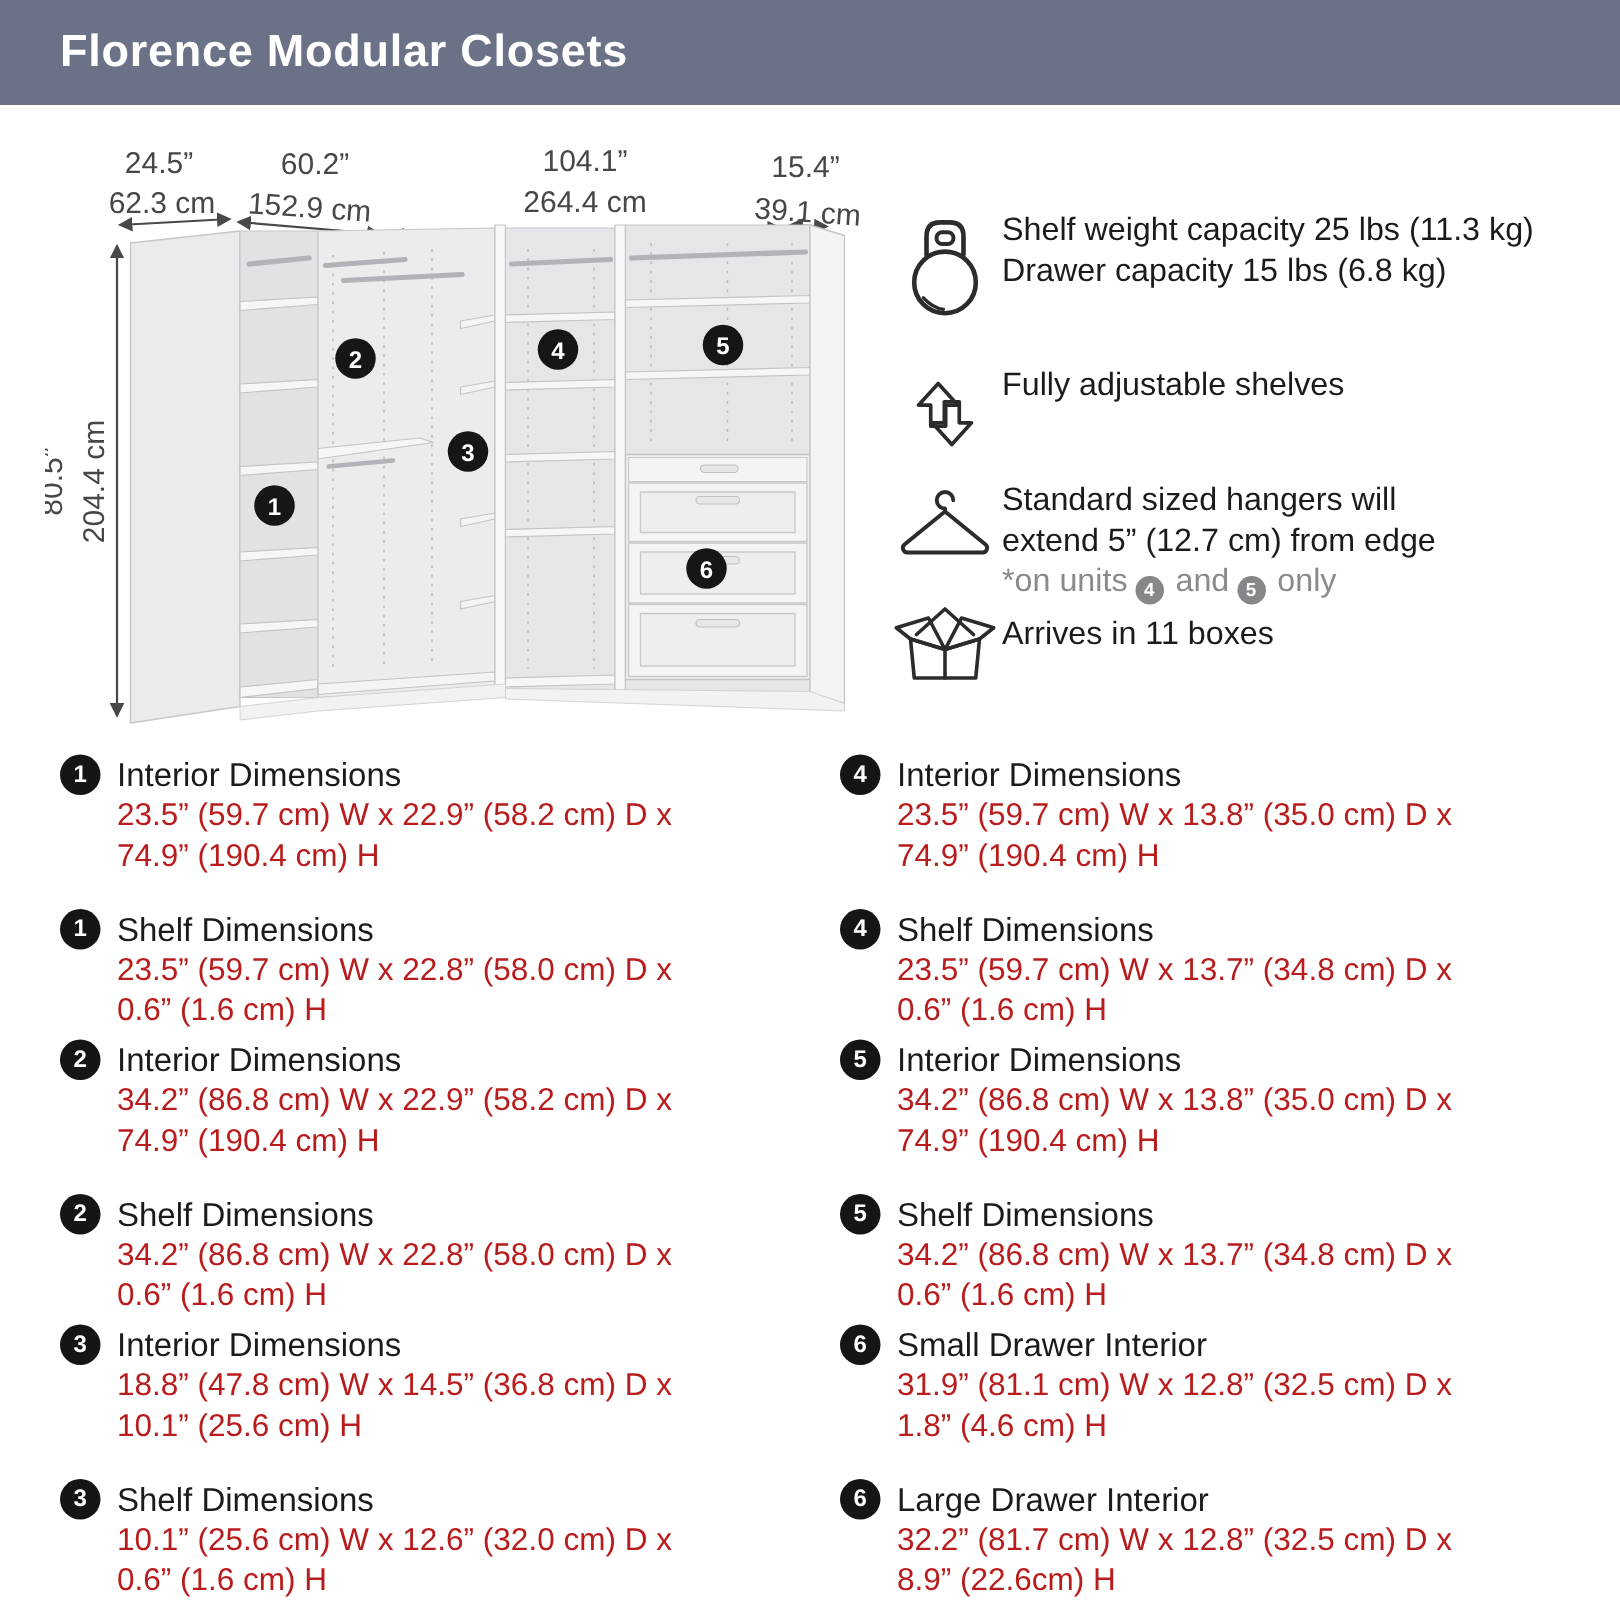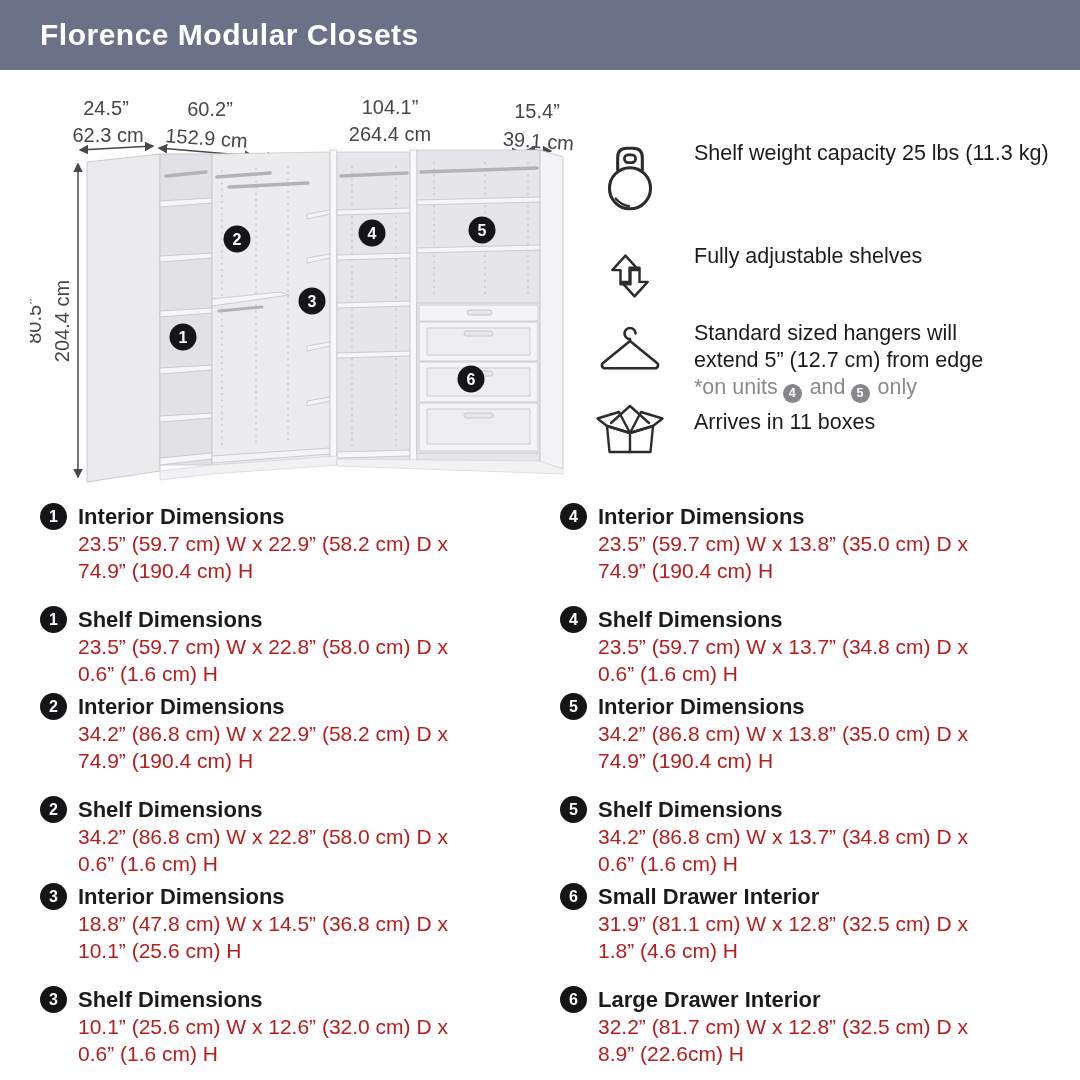--- a/index.html
+++ b/index.html
@@ -18,40 +18,40 @@
   }
   
   .closet-svg { position:absolute; left:30px; top:88px; width:570px; height:412px; }
   .dim-label { fill:#47474b; font-size:20px; font-weight:400; }
   .badge-circle { fill:#161618; }
   .badge-num { fill:#ffffff; font-size:16px; font-weight:700; }
   
   .features { position:absolute; left:594px; top:140px; width:470px; }
   .feature { position:absolute; left:0; display:flex; }
   .f-icon { width:72px; flex:none; display:flex; justify-content:center; }
-  .f-text { margin-left:28px; font-size:21.5px; line-height:27px; color:#1b1b1d; }
+  .f-text { margin-left:2px; font-size:21.5px; line-height:27px; color:#1b1b1d; }
   .f-note { color:#8a8a8e; }
   .note-badge {
     display:inline-flex; width:19px; height:19px; border-radius:50%;
     background:#87878b; color:#fff; font-size:12.5px; font-weight:700;
     align-items:center; justify-content:center; vertical-align:-3px; margin:0 2px 0 5px;
   }
   .icon-stroke { stroke:#2c2c2e; fill:none; stroke-linecap:round; stroke-linejoin:round; }
   
   .spec-col { position:absolute; top:503px; width:505px; }
   .spec-col.left { left:40px; }
   .spec-col.right { left:560px; }
   .spec-item { display:flex; gap:11px; margin-bottom:22px; }
   .spec-item:nth-child(even) { margin-bottom:6px; }
   .spec-badge {
     width:27px; height:27px; flex:none; border-radius:50%; background:#151517;
     color:#fff; font-size:16px; font-weight:700;
     display:flex; align-items:center; justify-content:center;
   }
-  .spec-title { font-size:22px; font-weight:700; color:#1b1b1d; line-height:27px; }
+  .spec-title { font-size:22px; font-weight:400; color:#1b1b1d; line-height:27px; }
   .spec-dims { font-size:21px; color:#b91c1c; line-height:27px; }
 </style>
 </head>
 <body>
 
 <div class="page">
 
   <div class="header">
     <div class="header-title">Florence Modular Closets</div>
   </div>
@@ -208,20 +208,21 @@
       <div class="f-icon">
         <svg width="66" height="76" viewBox="0 0 64 74">
           <path class="icon-stroke" stroke-width="3" d="M20 29 V17 Q20 8 29 8 H35 Q44 8 44 17 V29"></path>
           <rect class="icon-stroke" stroke-width="2.6" x="26.5" y="14.5" width="11" height="7.5" rx="3.7"></rect>
           <circle cx="32" cy="47" r="20" fill="#ffffff" stroke="#2c2c2e" stroke-width="3"></circle>
           <path class="icon-stroke" stroke-width="2.2" d="M18 57 Q24 63.5 31 64.5"></path>
         </svg>
       </div>
       <div class="f-text">
         <div>Shelf weight capacity 25 lbs (11.3 kg)</div>
+        <div>Drawer capacity 15 lbs (6.8 kg)</div>
       </div>
     </div>
 
     <div class="feature" style="top:103px;">
       <div class="f-icon">
         <svg width="58" height="66" viewBox="0 0 64 66">
           <path class="icon-stroke" stroke-width="2.7" d="M21.5 42 V26.5 H12.5 L27 10.5 41.5 26.5 H32.5 V42 Z"></path>
           <path class="icon-stroke" stroke-width="2.7" d="M31.5 24 V39.5 H22.5 L37 55.5 51.5 39.5 H42.5 V24 Z"></path>
         </svg>
       </div>

